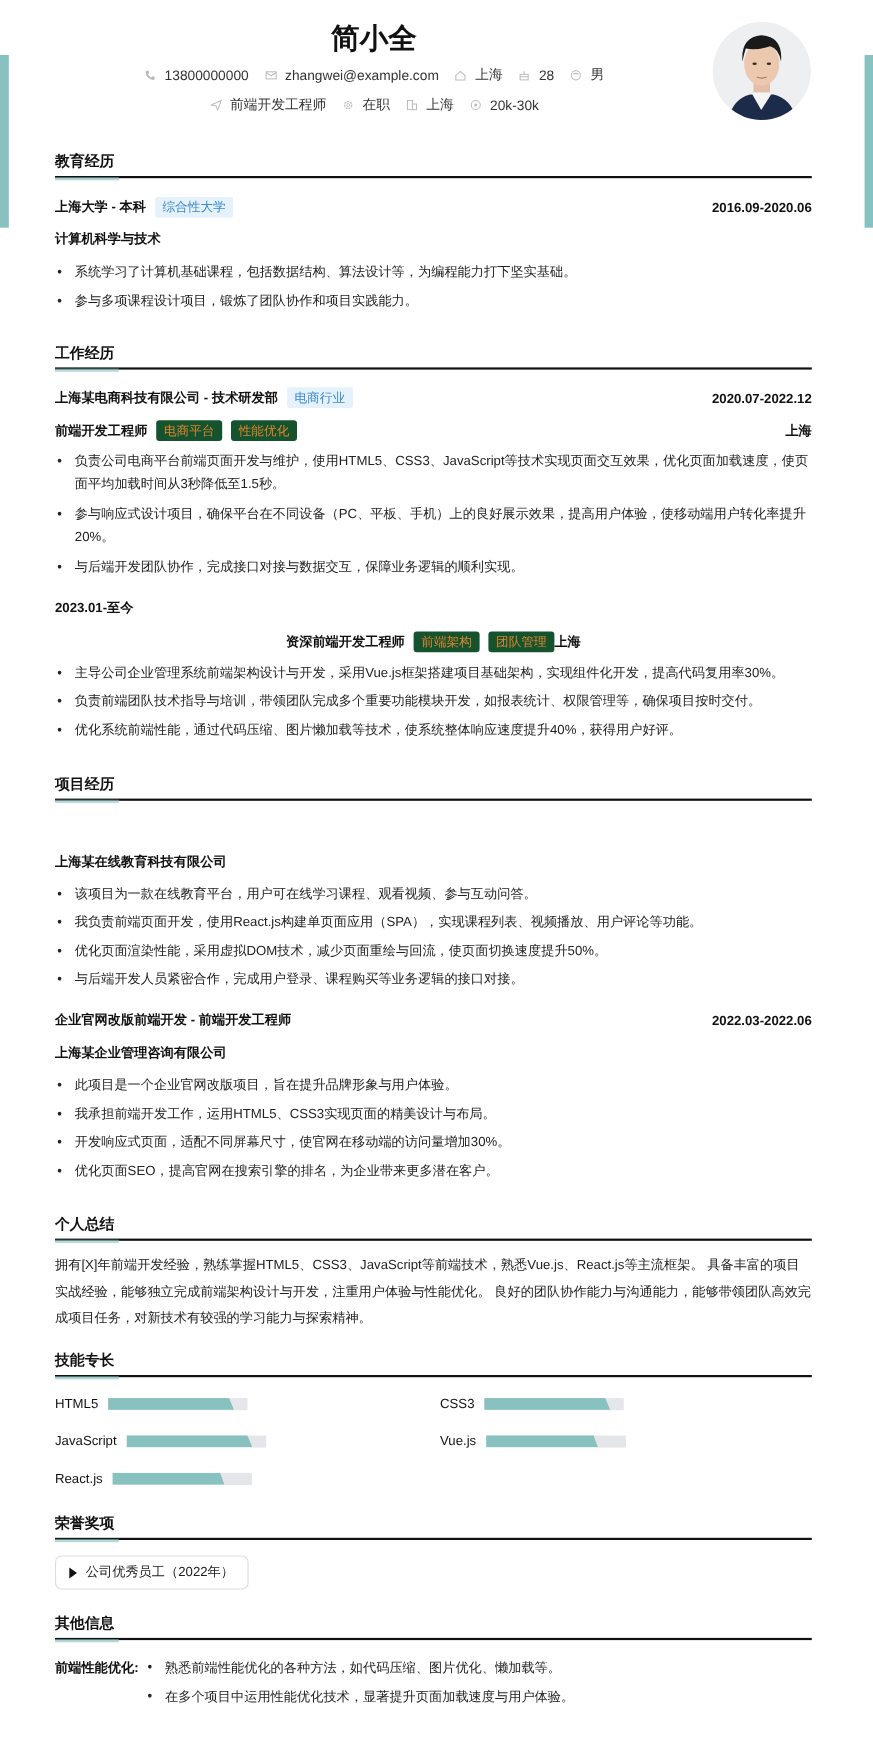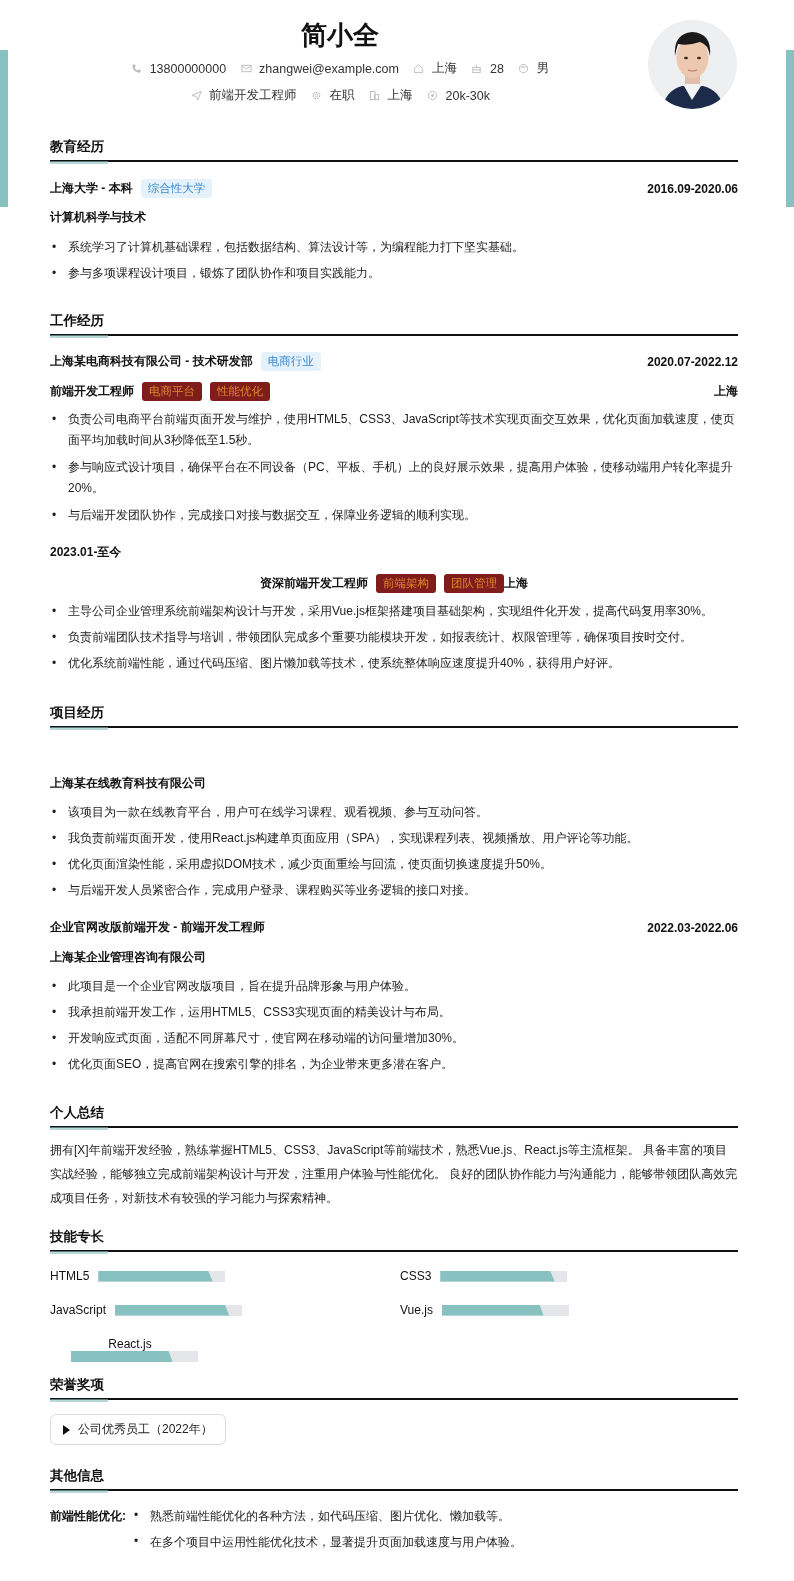--- a/index.html
+++ b/index.html
@@ -23,21 +23,21 @@
   .section { position: absolute; left: 50px; width: 688px; }
   .sec-title { font-size: 13.5px; font-weight: bold; color: #111; height: 20px; position: relative; }
   .sec-line { position: absolute; left: 0; top: 22px; width: 688px; height: 1.5px; background: #111; }
   .sec-accent { position: absolute; left: 0; top: 23px; width: 58px; height: 3px; background: #87c1c0; opacity: 0.6; }
 
   .row { position: absolute; left: 0; width: 688px; display: flex; align-items: center; justify-content: space-between; font-size: 12px; }
   .row .left { display: flex; align-items: center; }
   .bold { font-weight: bold; color: #111; }
   .tag { display: inline-block; padding: 2px 7px; border-radius: 3px; font-size: 11.5px; margin-left: 8px; }
   .tag.blue { background: #e6f2fb; color: #3a8ad0; }
-  .tag.orange { background: #7f1d1d; color: #e0852c; }
+  .tag.orange { background: #14532d; color: #e0852c; }
   .date { font-weight: bold; color: #111; font-size: 12px; }
 
   .bullet { position: absolute; left: 0; width: 688px; font-size: 12px; line-height: 21px; color: #222; padding-left: 18px; }
   .bullet::before { content: "•"; position: absolute; left: 2px; top: 0; color: #222; }
 
   .summary { position: absolute; left: 0; width: 688px; font-size: 12px; line-height: 24px; color: #222; }
 
   .skill { position: absolute; display: flex; align-items: center; font-size: 12px; color: #111; }
   .skill .bar { height: 11px; background: #e4e6ea; margin-left: 9px; position: relative; }
   .skill .fill { position: absolute; left: 0; top: 0; height: 11px; background: #87c1c0; clip-path: polygon(0 0, 96% 0, 100% 100%, 0 100%); }
@@ -272,21 +272,21 @@
     <div class="bar" style="width:127px;">
         <div class="fill" style="width:90%;"></div>
       </div>
   </div>
   <div class="skill" style="left:350px; top:75px;">
     <span>Vue.js</span>
     <div class="bar" style="width:127px;">
         <div class="fill" style="width:80%;"></div>
       </div>
   </div>
-  <div class="skill" style="left:12px; top:109px;flex-direction:column;">
+  <div class="skill" style="left:0; top:109px;">
     <span>React.js</span>
     <div class="bar" style="width:127px;">
         <div class="fill" style="width:80%;"></div>
       </div>
   </div>
 </div>
 
 <div class="section" style="top:1376px;">
   <div class="sec-title">荣誉奖项</div>
   <div class="sec-line"></div>

